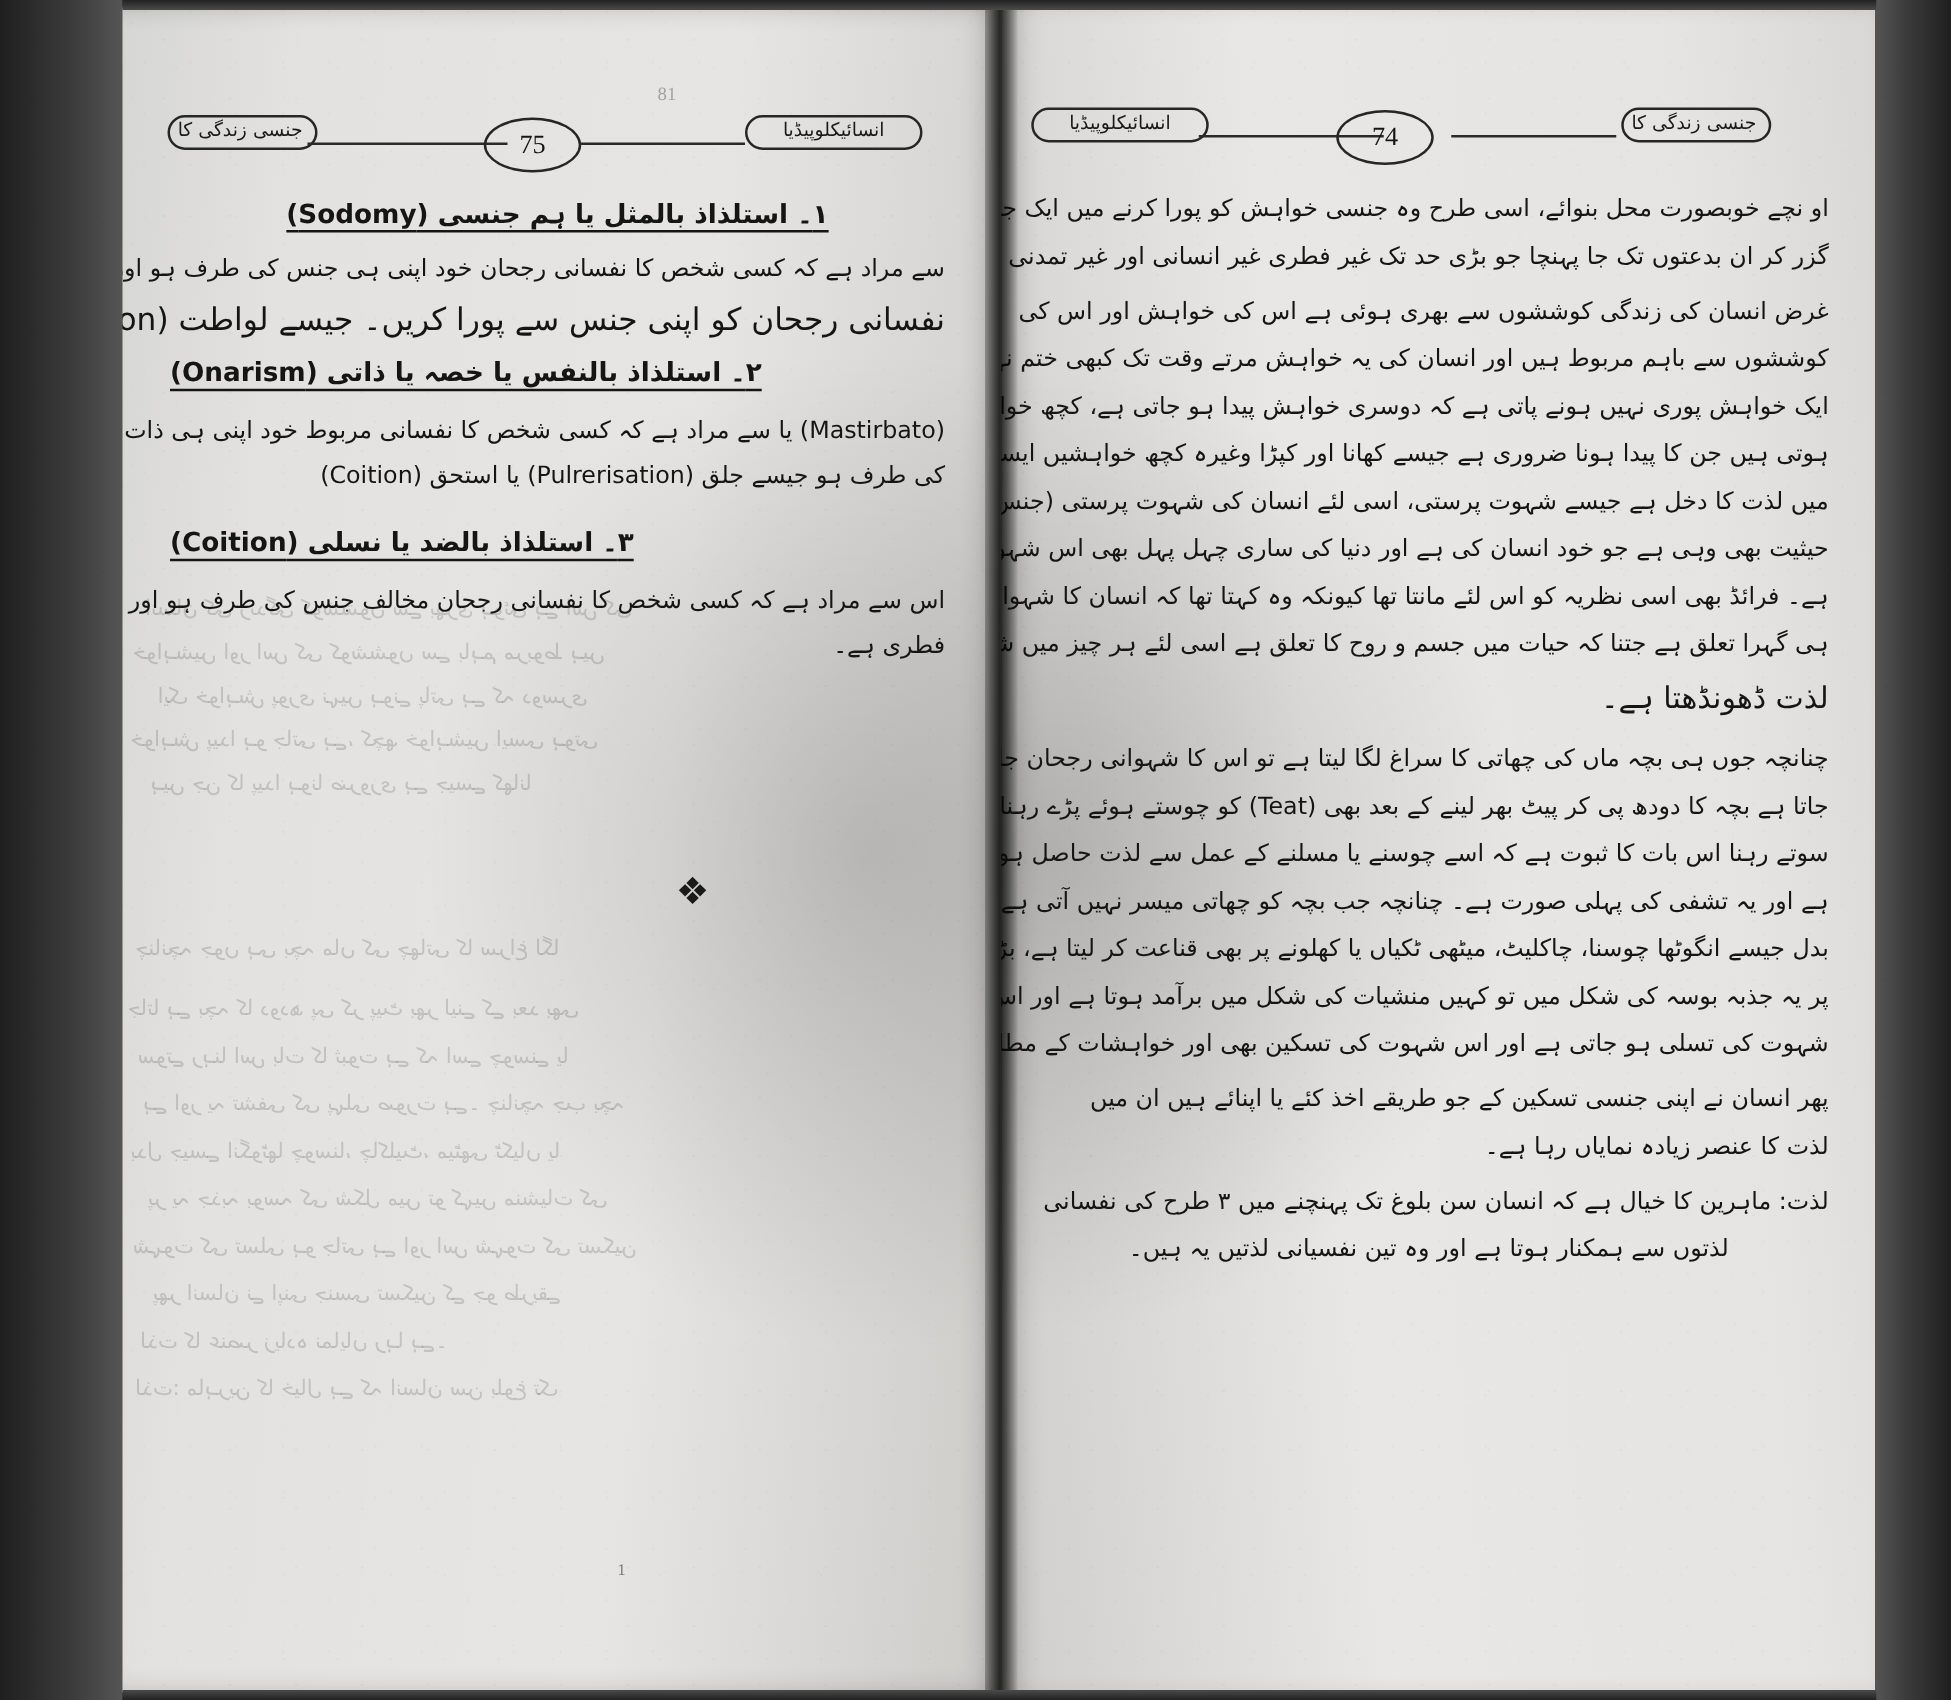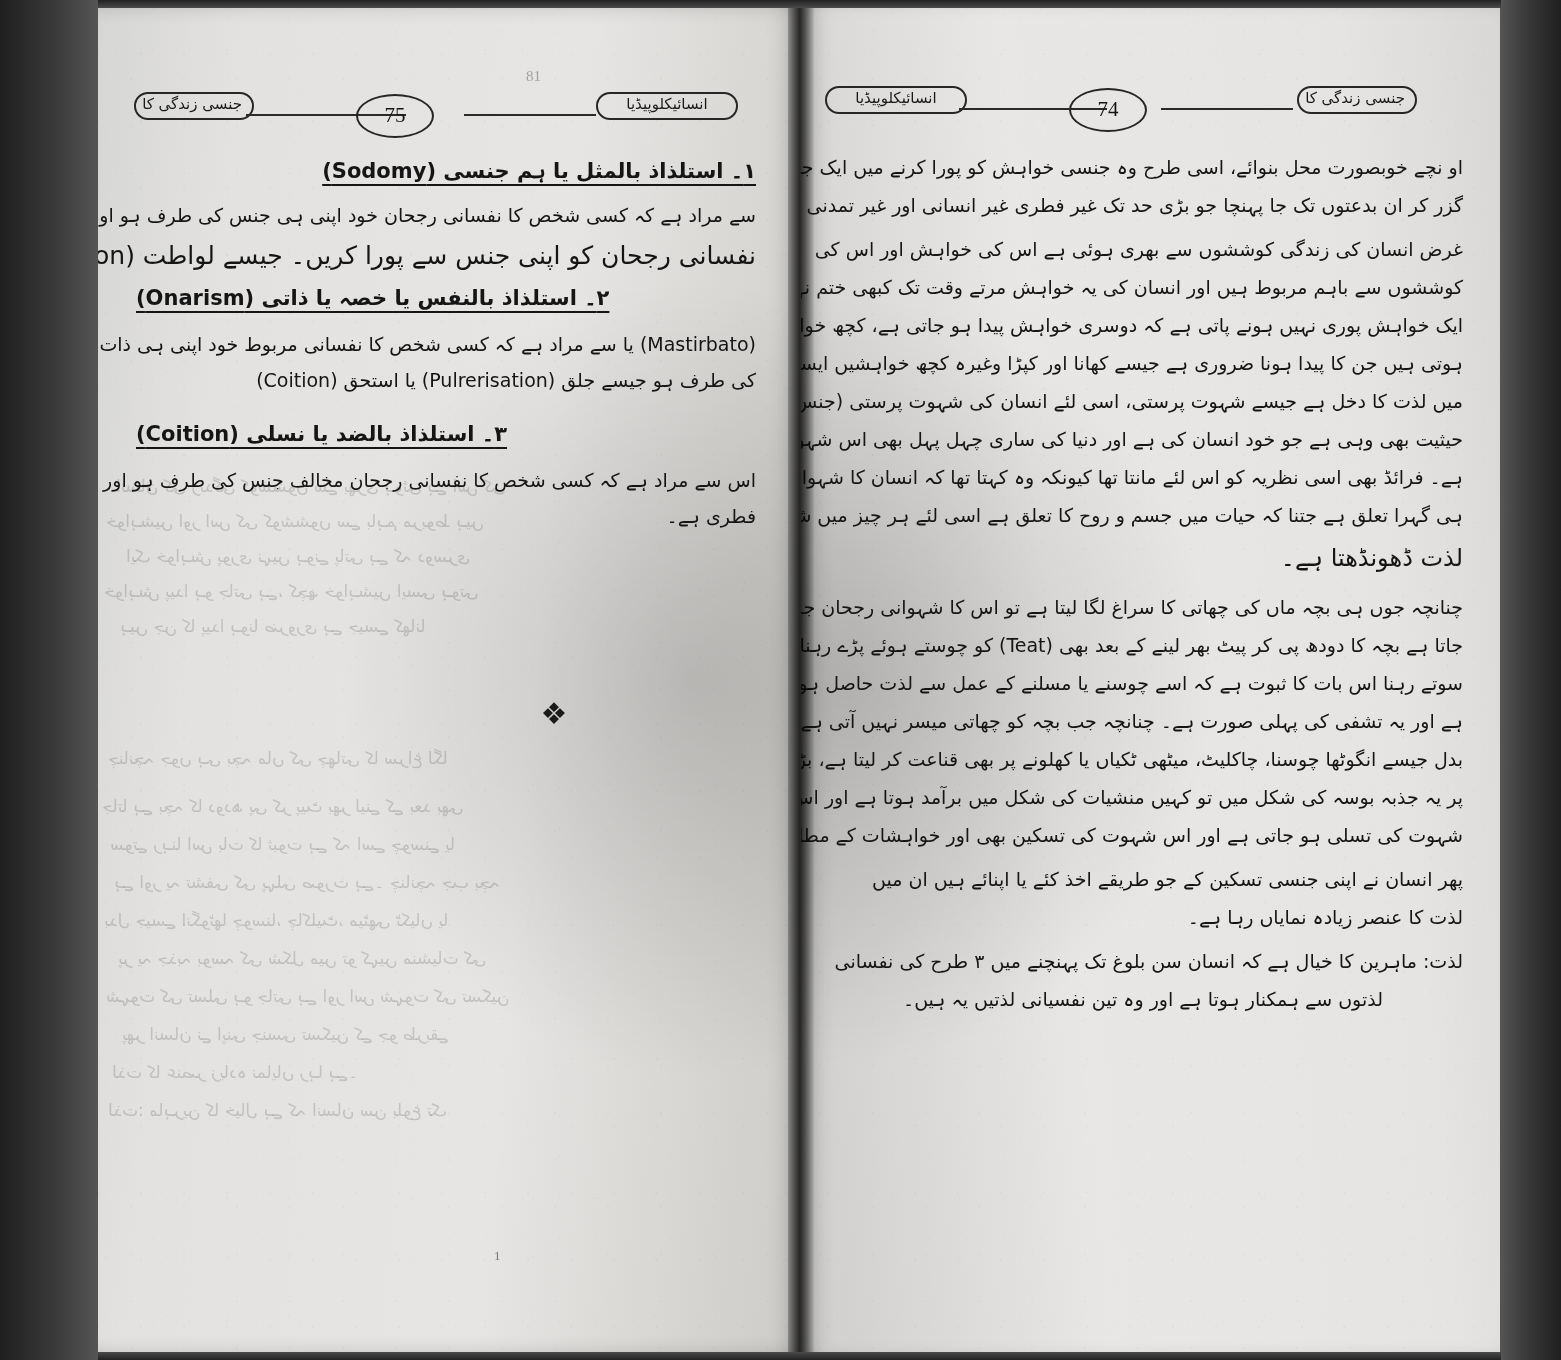--- a/index.html
+++ b/index.html
@@ -188,27 +188,27 @@
 
 <div id="scan">
 
   <div class="paper" id="page-left">
 
     <div id="stamp">81</div>
 
     <div class="runhead">
       <div class="rh-box" style="left:38px; top:0px; width:96px;">جنسی زندگی کا</div>
       <div class="rh-rule" style="left:150px; width:160px;"></div>
-      <div class="rh-num" style="left:260px;">75</div>
+      <div class="rh-num" style="left:291px;">75</div>
       <div class="rh-rule" style="left:368px; width:132px;"></div>
       <div class="rh-box" style="left:500px; top:0px; width:118px;">انسائیکلوپیڈیا</div>
     </div>
 
     <div class="col" id="left-body" style="left:40px; top:150px; width:620px;">
-      <span class="uline heading" style="font-size:21px; line-height:1.5; display:block; text-align:right; padding-right:0;">۱۔ استلذاذ بالمثل یا ہم جنسی (Sodomy)</span>
+      <span class="uline heading" style="font-size:21px; line-height:1.5; display:block; text-align:center; padding-right:0;">۱۔ استلذاذ بالمثل یا ہم جنسی (Sodomy)</span>
       <span class="uline" style="font-size:19px; line-height:1.85; display:block; text-align:right; margin-top:10px;">سے مراد ہے کہ کسی شخص کا نفسانی رجحان خود اپنی ہی جنس کی طرف ہو اور اس کی</span>
       <span class="uline" style="font-size:25px; line-height:1.85; display:block; text-align:right;">نفسانی رجحان کو اپنی جنس سے پورا کریں۔ جیسے لواطت (Masterbation)</span>
       <span class="uline heading" style="font-size:21px; line-height:1.6; display:block; text-align:left; margin-top:3px;">۲۔ استلذاذ بالنفس یا خصہ یا ذاتی (Onarism)</span>
       <span class="uline" style="font-size:19px; line-height:1.85; display:block; text-align:right; margin-top:12px;">(Mastirbato) یا سے مراد ہے کہ کسی شخص کا نفسانی مربوط خود اپنی ہی ذات</span>
       <span class="uline" style="font-size:19px; line-height:1.85; display:block; text-align:right;">کی طرف ہو جیسے جلق (Pulrerisation) یا استحق (Coition)</span>
       <span class="uline heading" style="font-size:21px; line-height:1.6; display:block; text-align:left; margin-top:20px;">۳۔ استلذاذ بالضد یا نسلی (Coition)</span>
       <span class="uline" style="font-size:19px; line-height:1.85; display:block; text-align:right; margin-top:12px;">اس سے مراد ہے کہ کسی شخص کا نفسانی رجحان مخالف جنس کی طرف ہو اور یہی</span>
       <span class="uline" style="font-size:19px; line-height:1.85; display:block; text-align:right;">فطری ہے۔</span>
     </div>
 

